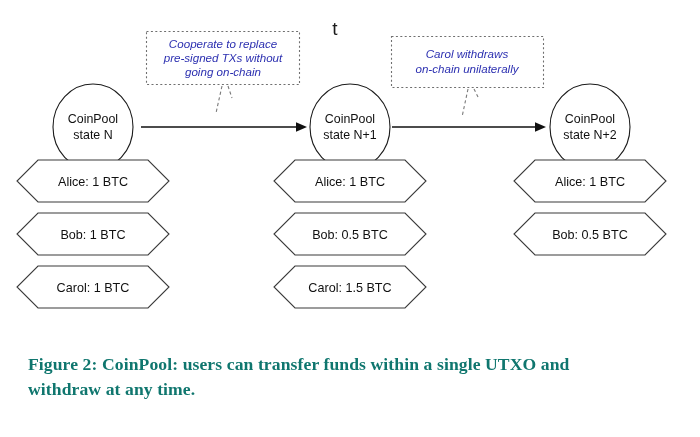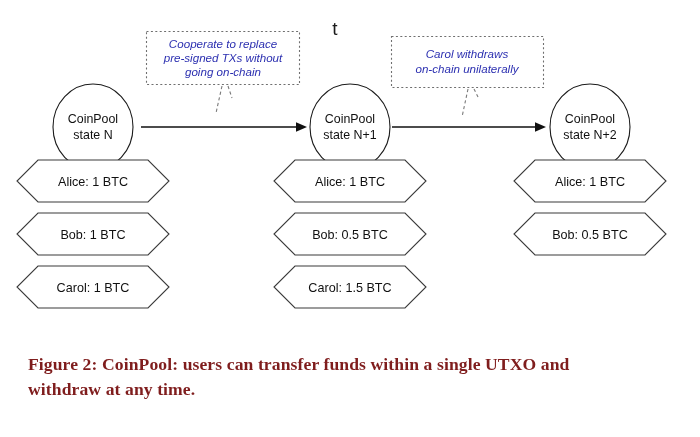--- a/index.html
+++ b/index.html
@@ -100,21 +100,21 @@
 
   #caption {
     position: absolute;
     left: 28px;
     top: 352px;
     width: 600px;
     font-family: "Liberation Serif", serif;
     font-weight: bold;
     font-size: 17.6px;
     line-height: 25px;
-    color: #7f1d1d;
+    color: #0f766e;
     letter-spacing: 0.1px;
   }
 </style>
 </head>
 <body>
 
 <div id="figure-root">
 
   <svg id="diagram-svg" viewBox="0 0 700 340">
 

